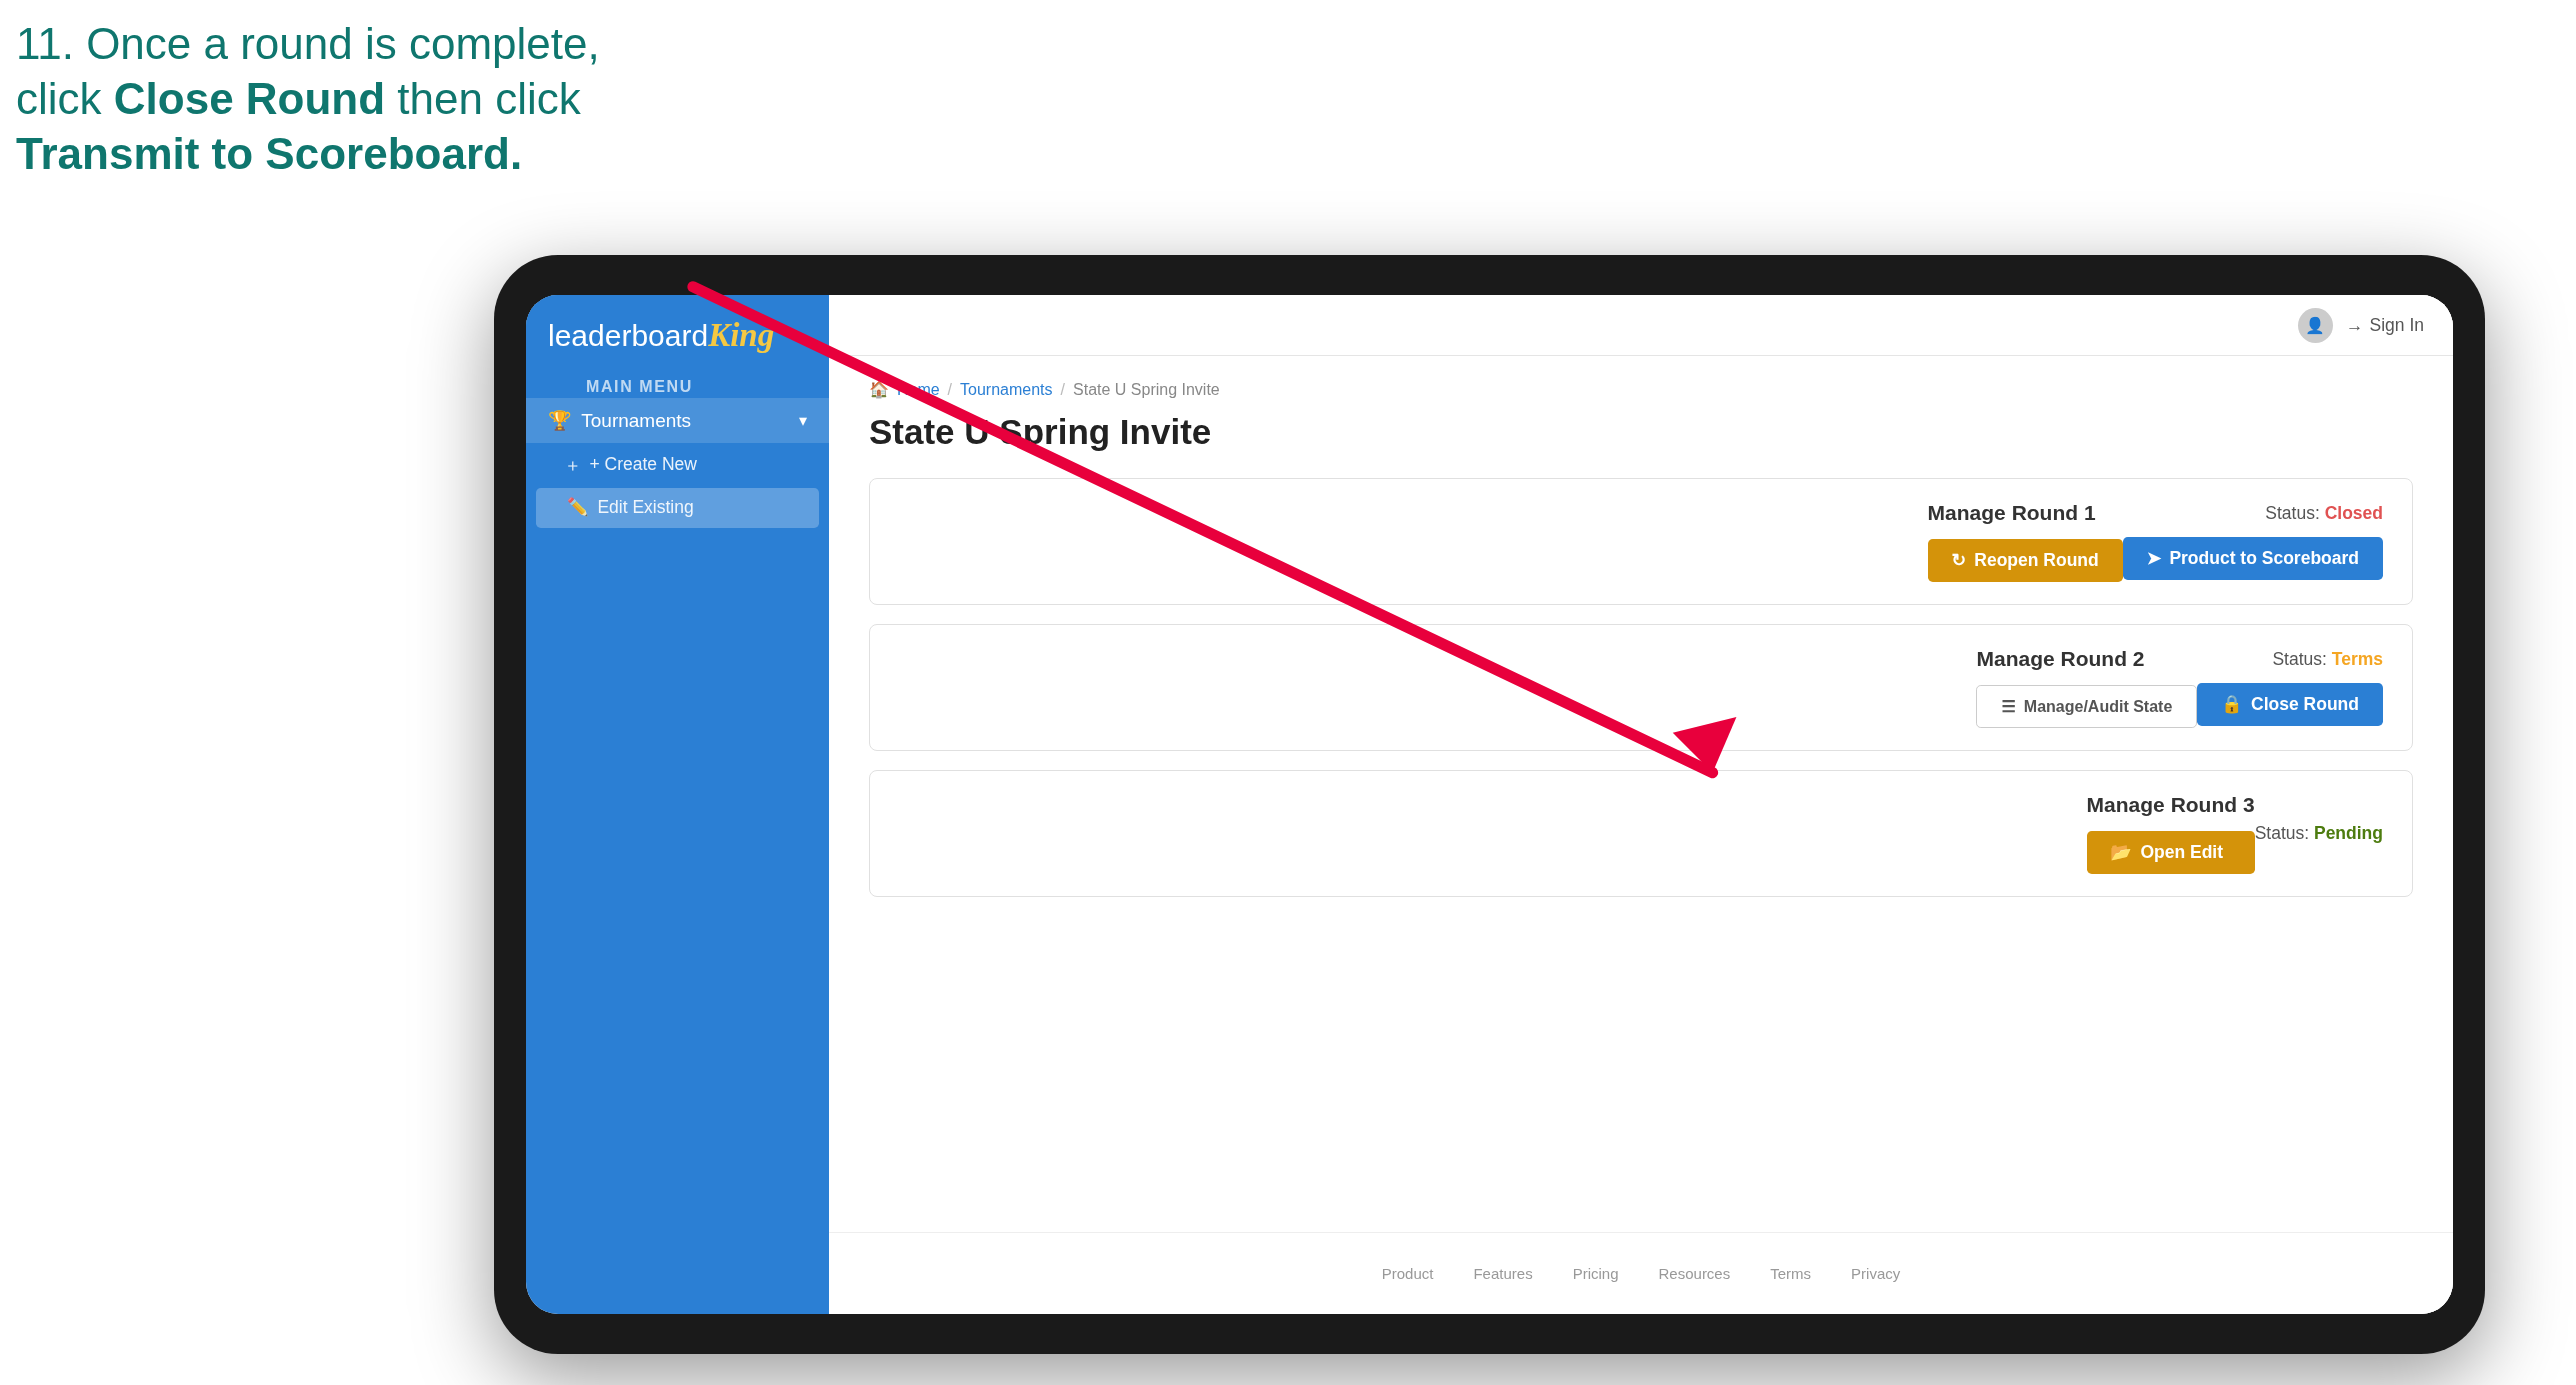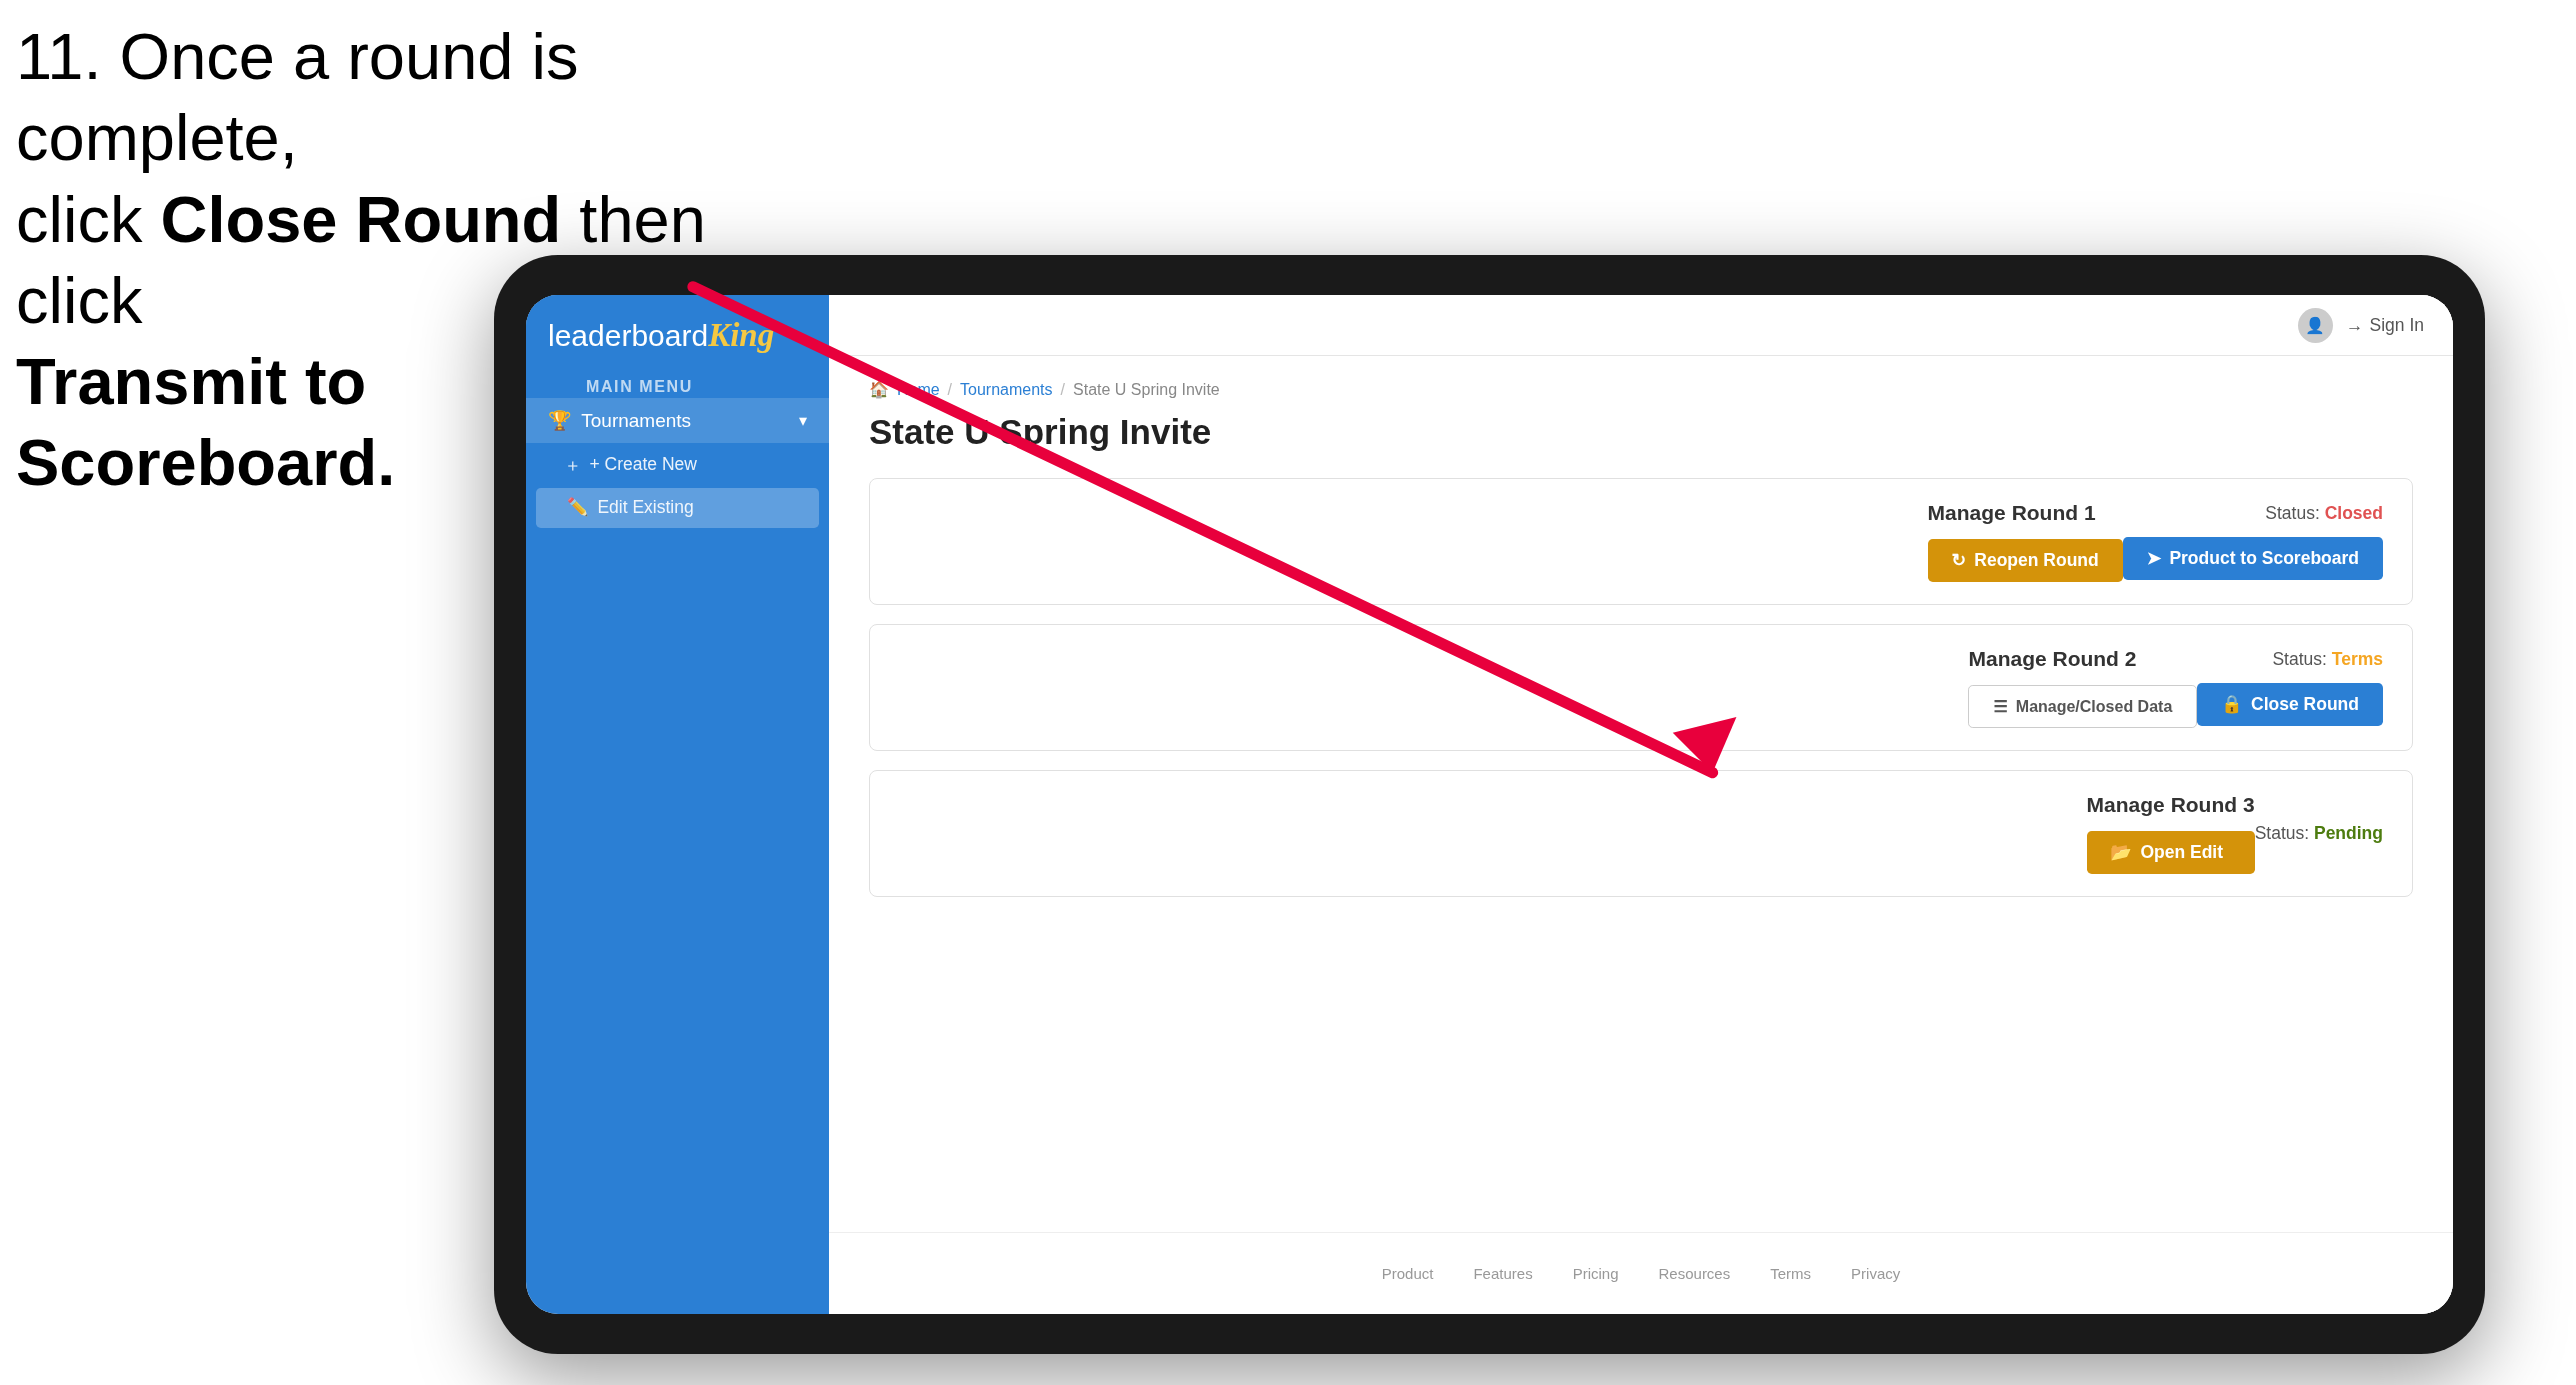--- a/index.html
+++ b/index.html
@@ -10,23 +10,23 @@
       height: 1386px;
       overflow: hidden;
       position: relative;
     }
 
     
     .instruction-text {
       position: absolute;
       top: 16px;
       left: 16px;
-      font-size: 65px;
+      font-size: 44px;
       line-height: 1.25;
-      color: #000000;
+      color: #0f766e;
       max-width: 717px;
     }
     .instruction-text strong {
       font-weight: 800;
     }
 
     
     .arrow-svg {
       position: absolute;
       top: 0;
@@ -377,21 +377,21 @@
                 <span>Product to Scoreboard</span>
               </button>
             </div>
           </div>
 
           <div class="round-section">
             <div class="round-left">
               <div class="round-title">Manage Round 2</div>
               <button class="btn btn-outline">
                 <span>☰</span>
-                <span>Manage/Closed Data</span>
+                <span>Manage/Audit State</span>
               </button>
             </div>
             <div class="round-right">
               <div class="status-label">
                 Status: <span class="status-open">Terms</span>
               </div>
               <button class="btn btn-blue">
                 <span>🔒</span>
                 <span>Close Round</span>
               </button>

